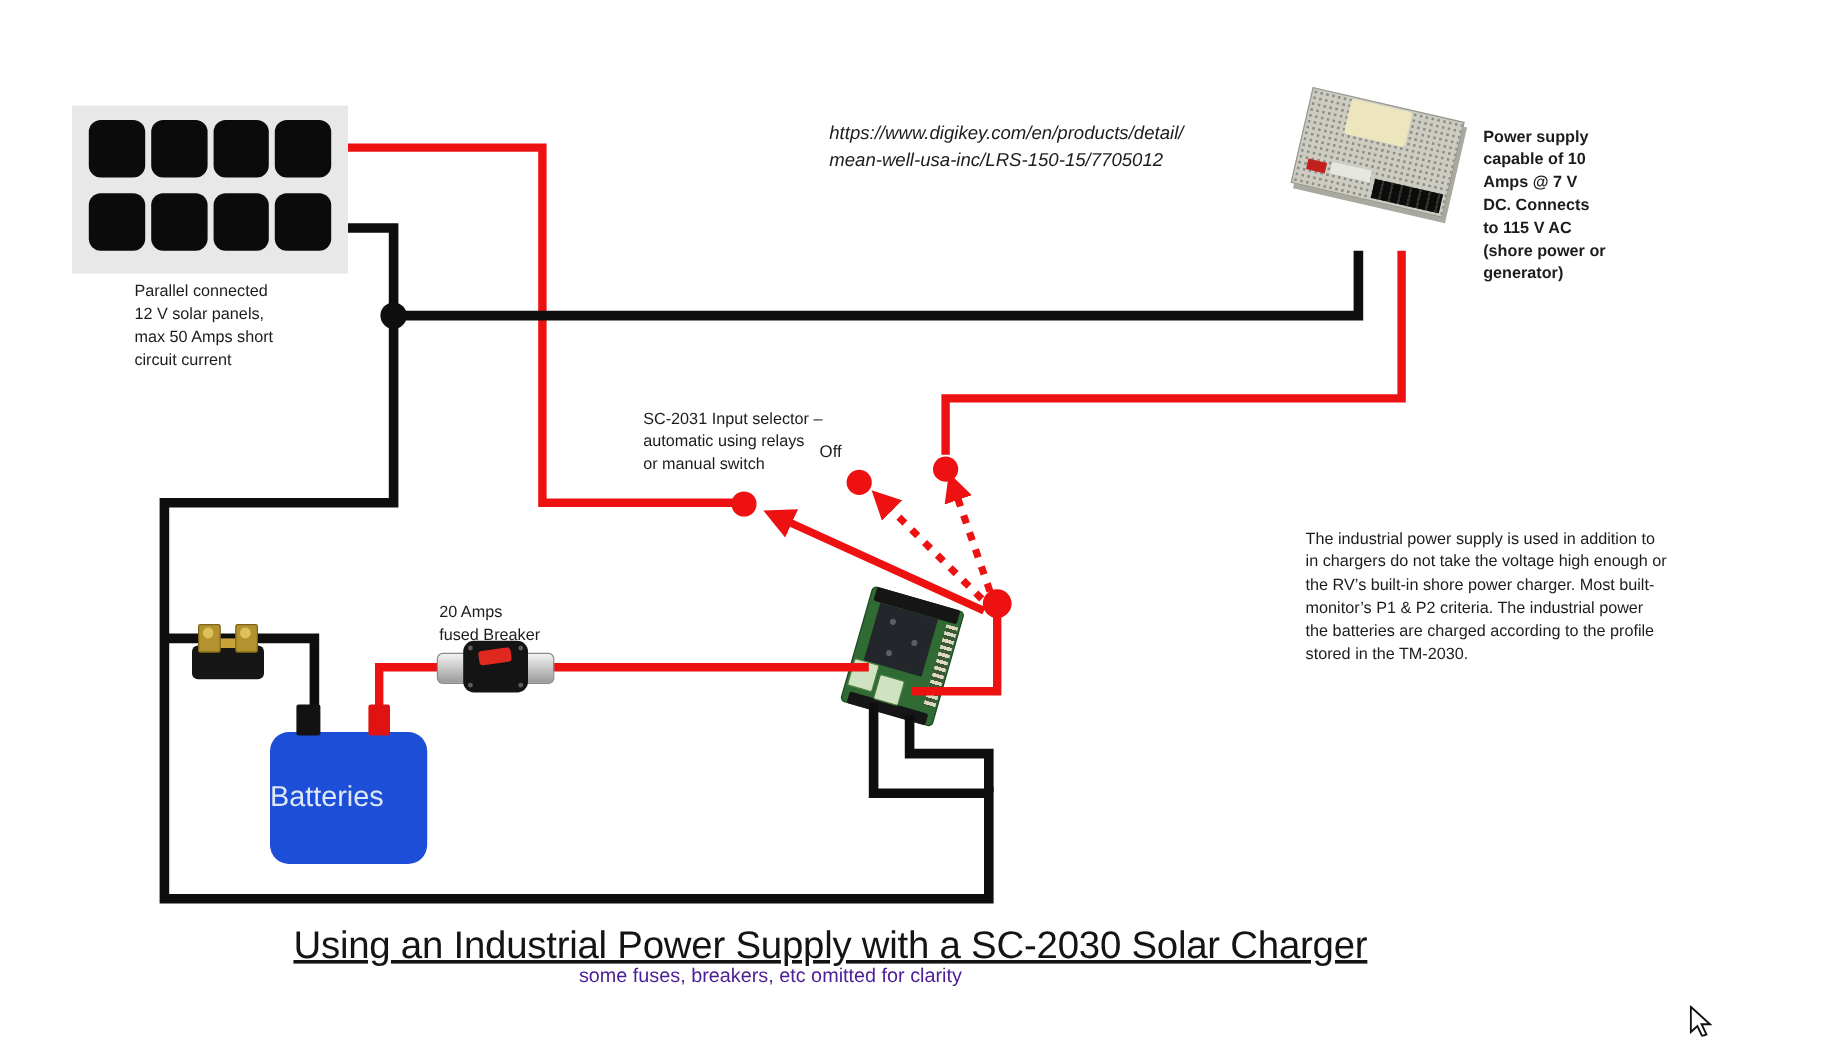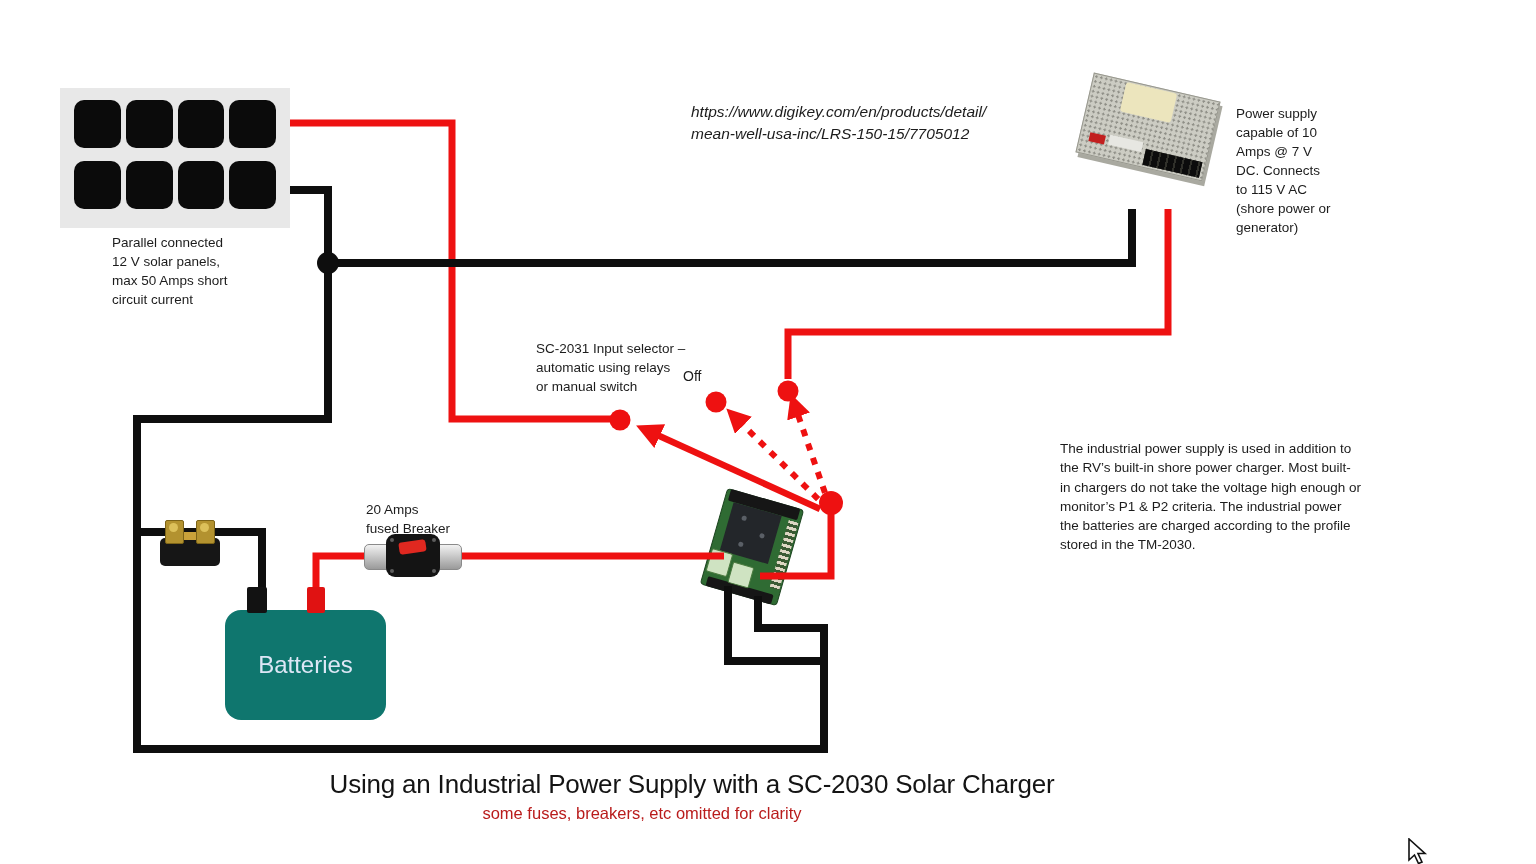--- a/index.html
+++ b/index.html
@@ -8,22 +8,22 @@
   .abs{position:absolute;}
   .cap{position:absolute;font-size:13.5px;line-height:19px;color:#1c1c1c;white-space:nowrap;}
   .cap span{display:block;}
   
   .panel{left:60px;top:88px;width:230px;height:140px;background:#e8e8e8;}
   .cells{display:grid;grid-template-columns:repeat(4,1fr);gap:13px 5px;padding:12px 14px 16px;}
   .cell{background:#0b0b0b;border-radius:10px;height:48px;}
   
   #wires{left:0;top:0;z-index:2;}
   
-  .battery{left:225px;top:610px;width:161px;height:110px;background:#0f766e;border-radius:16px;
-           display:flex;align-items:center;justify-content:center;z-index:1;}
+  .battery{left:225px;top:610px;width:131px;height:110px;background:#1d4ed8;border-radius:16px;
+           display:flex;align-items:center;z-index:1;}
   .battery-label{font-size:24px;color:#dde7f6;}
   .term{position:absolute;z-index:3;}
   .term-black{left:247px;top:587px;width:20px;height:26px;background:#121212;border-radius:2px;}
   .term-red{left:307px;top:587px;width:18px;height:26px;background:#e01212;border-radius:2px;}
   
   .shunt{left:160px;top:520px;width:60px;height:46px;z-index:3;}
   .shunt .base{position:absolute;left:0;bottom:0;width:60px;height:28px;background:#161616;border-radius:5px;}
   .shunt .post{position:absolute;top:0;width:17px;height:22px;background:#b3922f;border:1px solid #7d6418;border-radius:2px;}
   .shunt .post.p1{left:5px;} .shunt .post.p2{left:36px;}
   .shunt .post:after{content:"";position:absolute;left:3px;top:2px;width:9px;height:9px;border-radius:50%;background:#dcc05a;}
@@ -53,27 +53,27 @@
   .psu .case{position:absolute;inset:0;background-color:#ccccc3;
              background-image:radial-gradient(#8e8e86 1px,transparent 1.4px);background-size:5px 5px;
              border:1px solid #97978e;box-shadow:3px 4px 0 #a9a9a0;}
   .psu .label{position:absolute;left:34px;top:2px;width:52px;height:30px;background:#ece5bd;border-radius:3px;}
   .psu .terms{position:absolute;right:4px;bottom:3px;width:58px;height:16px;background:#30302a;
               background-image:repeating-linear-gradient(90deg,#0c0c0c 0 6px,#30302a 6px 8px);}
   .psu .logo{position:absolute;left:10px;bottom:14px;width:16px;height:9px;background:#c21f1f;}
   .psu .sticker{position:absolute;left:30px;bottom:15px;width:34px;height:10px;background:#e7e7e2;}
   
   .url{left:691px;top:101px;font-size:15.5px;line-height:22px;font-style:italic;}
-  .psu-cap{left:1236px;top:104px;}
+  .psu-cap{left:1236px;top:104px;font-weight:bold;}
   .sel-cap{left:536px;top:339px;}
   .off{left:683px;top:367px;font-size:14px;}
   .brk-cap{left:366px;top:500px;}
-  .note{left:1060px;top:439px;font-size:13.5px;line-height:19.3px;}
-  .title{left:0;top:769px;width:1384px;text-align:center;font-size:26px;letter-spacing:-0.2px;color:#141414;}
-  .subtitle{left:0;top:804px;width:1284px;text-align:center;font-size:16.5px;color:#b91c1c;}
+  .note{left:1088px;top:439px;font-size:13.5px;line-height:19.3px;}
+  .title{left:0;top:769px;width:1384px;text-align:center;font-size:32px;letter-spacing:-0.2px;color:#141414;text-decoration:underline;}
+  .subtitle{left:0;top:804px;width:1284px;text-align:center;font-size:16.5px;color:#4c1d95;}
   .cursor{left:1408px;top:838px;z-index:5;}
 </style>
 </head>
 <body>
 
 <div id="canvas">
 
   <div class="abs panel">
     <div class="cells">
       <div class="cell"></div>
@@ -195,22 +195,22 @@
       <div class="lever"></div>
       <div class="screw" style="left:4px;top:4px;"></div>
       <div class="screw" style="right:4px;top:4px;"></div>
       <div class="screw" style="left:4px;bottom:4px;"></div>
       <div class="screw" style="right:4px;bottom:4px;"></div>
     </div>
   </div>
 
   <div class="cap note">
     <span>The industrial power supply is used in addition to</span>
+    <span>in chargers do not take the voltage high enough or</span>
     <span>the RV’s built-in shore power charger.  Most built-</span>
-    <span>in chargers do not take the voltage high enough or</span>
     <span>monitor’s P1 &amp; P2 criteria.  The industrial power</span>
     <span>the batteries are charged according to the profile</span>
     <span>stored in the TM-2030.</span>
   </div>
 
   <div class="abs title">Using an Industrial Power Supply with a SC-2030 Solar Charger</div>
   <div class="abs subtitle">some fuses, breakers, etc omitted for clarity</div>
 
   <svg class="abs cursor" width="24" height="27" viewBox="0 0 24 27">
     <polygon points="1,1 1,22 6.5,17 10.5,25.5 14,24 10,15.5 17,15.5" fill="#ffffff" stroke="#111111" stroke-width="1.6"></polygon>

